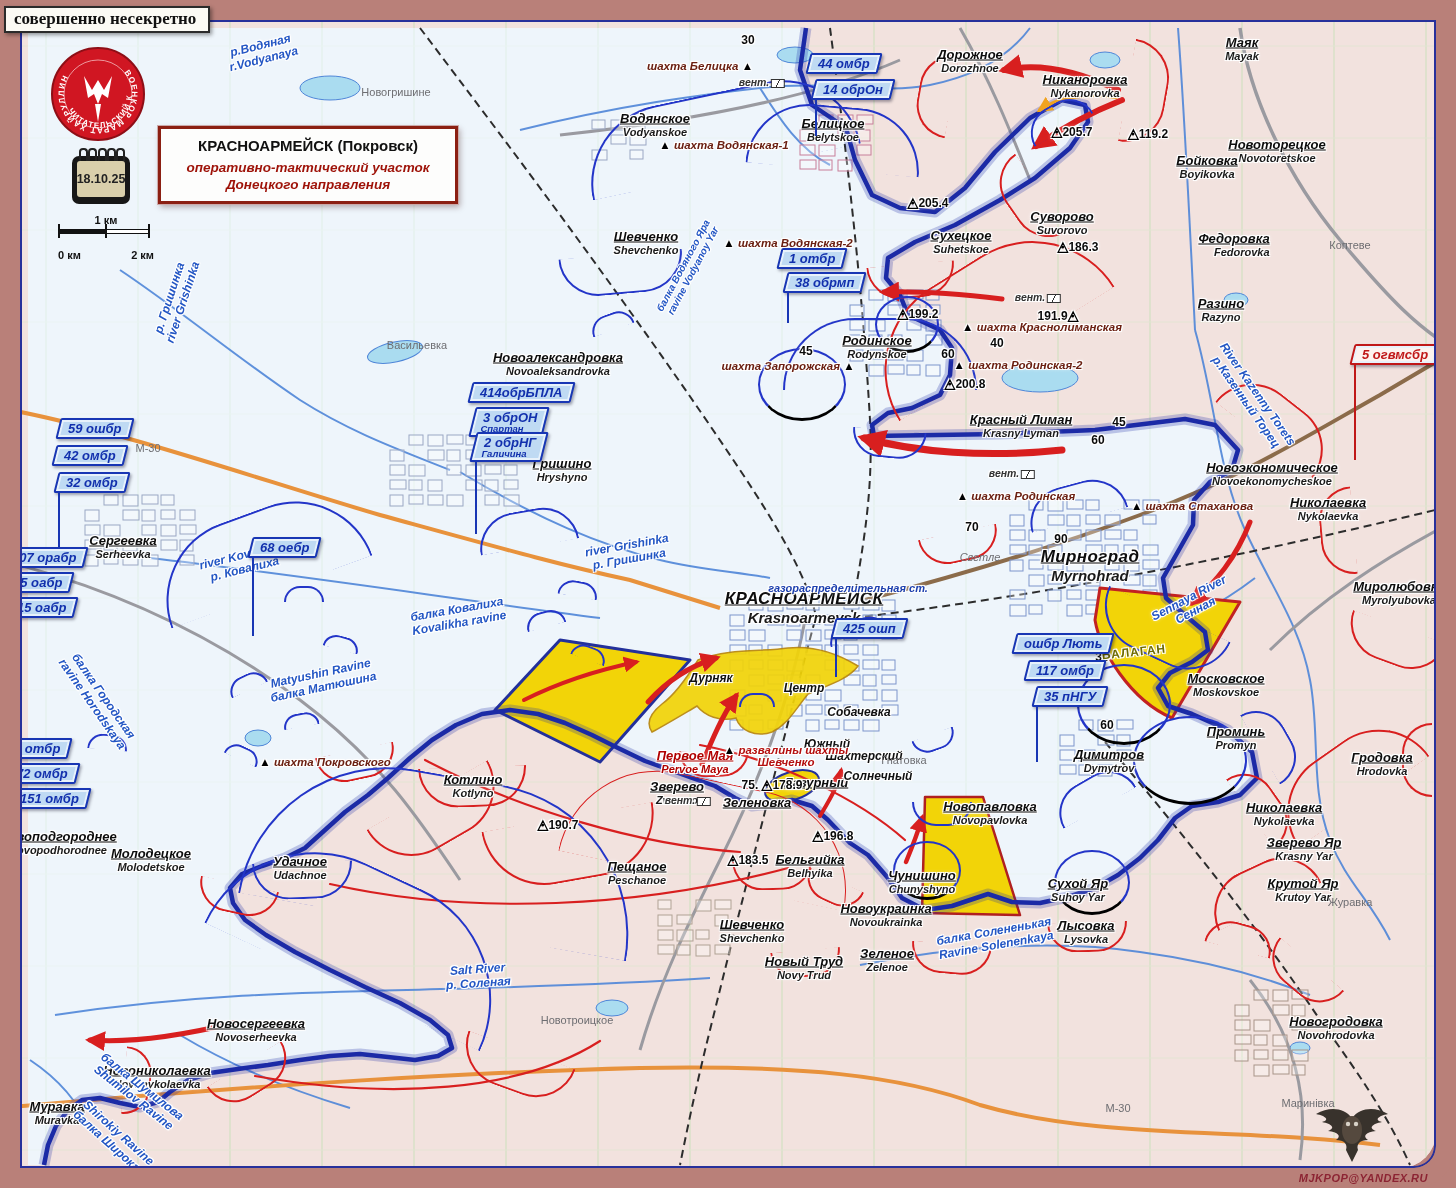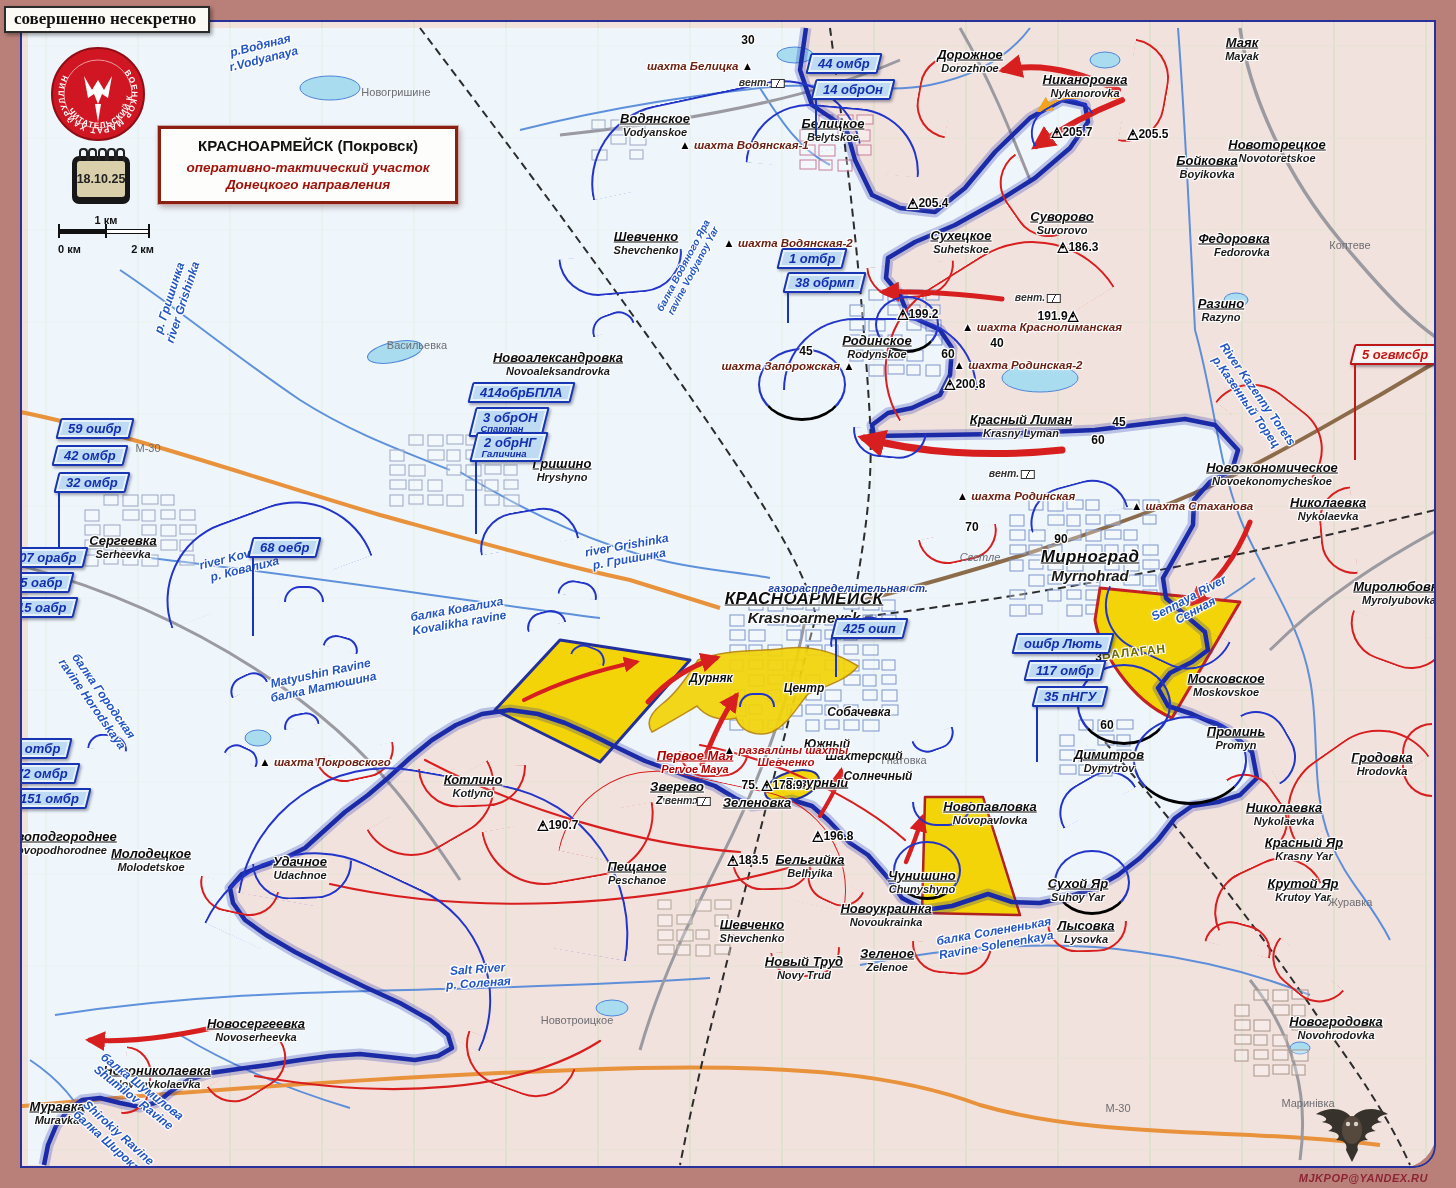--- a/index.html
+++ b/index.html
@@ -48,21 +48,21 @@
   #titlebox{position:absolute;left:158px;top:126px;width:282px;z-index:30;background:#fdfdfc;border:3px solid #8b1f12;outline:1px solid #caa;padding:8px 6px 9px;text-align:center;box-shadow:2px 3px 6px rgba(60,20,20,.35);}
   #titlebox .t1{font:bold 15px "Liberation Sans",sans-serif;color:#111;}
   #titlebox .t2{font:italic bold 13.5px "Liberation Sans",sans-serif;color:#9e1208;margin-top:6px;}
   #titlebox .t3{font:italic bold 13.5px "Liberation Sans",sans-serif;color:#9e1208;margin-top:2px;}
   #scalebar{position:absolute;left:58px;top:214px;z-index:30;width:96px;font:bold 11px "Liberation Sans",sans-serif;color:#111;}
   #scalebar .top{text-align:center;margin-bottom:1px;}
   #scalebar .bar{position:relative;height:8px;}
   #scalebar .bar .seg1{position:absolute;left:0;top:2px;width:48px;height:5px;background:#111;}
   #scalebar .bar .seg2{position:absolute;left:48px;top:2px;width:44px;height:5px;border:1.5px solid #111;background:#fff;box-sizing:border-box;}
   #scalebar .bar .tick{position:absolute;top:-3px;width:2px;height:14px;background:#111;}
-  #scalebar .bot{display:flex;justify-content:space-between;margin-top:8px;text-align:center;}
+  #scalebar .bot{display:flex;justify-content:space-between;margin-top:14px;text-align:center;}
   #watermark{position:absolute;right:28px;bottom:4px;z-index:45;font:italic bold 11px "Liberation Sans",sans-serif;color:#8c2433;letter-spacing:.5px;}
   #owl{position:absolute;right:58px;bottom:22px;z-index:44;}
 </style>
 </head>
 <body>
 
 <div id="map">
   <svg id="gfx" viewBox="0 0 1456 1188" xmlns="http://www.w3.org/2000/svg">
     <defs>
       <marker id="ar" viewBox="0 0 10 10" refX="7.5" refY="5" markerWidth="4" markerHeight="4" orient="auto">
@@ -440,21 +440,21 @@
       <div class="lbl town halo" style="left: 1328px; top: 508px;"><span class="ru">Николаевка</span><span class="en">Nykolaevka</span></div>
       <div class="lbl town halo" style="left: 1399px; top: 592px;"><span class="ru">Миролюбовка</span><span class="en">Myrolyubovka</span></div>
       <div class="lbl town halo" style="left: 558px; top: 363px;"><span class="ru">Новоалександровка</span><span class="en">Novoaleksandrovka</span></div>
       <div class="lbl town halo" style="left: 562px; top: 469px;"><span class="ru">Гришино</span><span class="en">Hryshyno</span></div>
       <div class="lbl town halo" style="left: 123px; top: 546px;"><span class="ru">Сергеевка</span><span class="en">Serheevka</span></div>
       <div class="lbl town halo" style="left: 1226px; top: 684px;"><span class="ru">Московское</span><span class="en">Moskovskoe</span></div>
       <div class="lbl town halo" style="left: 1109px; top: 760px;"><span class="ru">Димитров</span><span class="en">Dymytrov</span></div>
       <div class="lbl town halo" style="left: 1236px; top: 737px;"><span class="ru">Проминь</span><span class="en">Promyn</span></div>
       <div class="lbl town halo" style="left: 1382px; top: 763px;"><span class="ru">Гродовка</span><span class="en">Hrodovka</span></div>
       <div class="lbl town halo" style="left: 1284px; top: 813px;"><span class="ru">Николаевка</span><span class="en">Nykolaevka</span></div>
-      <div class="lbl town halo" style="left: 1304px; top: 848px;"><span class="ru">Красный Яр</span><span class="en">Krasny Yar</span></div>
+      <div class="lbl town halo" style="left: 1304px; top: 848px;"><span class="ru">Зверево Яр</span><span class="en">Krasny Yar</span></div>
       <div class="lbl town halo" style="left: 1303px; top: 889px;"><span class="ru">Крутой Яр</span><span class="en">Krutoy Yar</span></div>
       <div class="lbl town halo" style="left: 1078px; top: 889px;"><span class="ru">Сухой Яр</span><span class="en">Suhoy Yar</span></div>
       <div class="lbl town halo" style="left: 1086px; top: 931px;"><span class="ru">Лысовка</span><span class="en">Lysovka</span></div>
       <div class="lbl town halo" style="left: 473px; top: 785px;"><span class="ru">Котлино</span><span class="en">Kotlyno</span></div>
       <div class="lbl town halo" style="left: 677px; top: 792px;"><span class="ru">Зверево</span><span class="en">Zverevo</span></div>
       <div class="lbl town halo" style="left: 695px; top: 761px;"><span class="ru" style="color: rgb(176, 0, 0);">Первое Мая</span><span class="en" style="color: rgb(176, 0, 0);">Pervoe Maya</span></div>
       <div class="lbl town halo" style="left: 816px; top: 782px;"><span class="ru">Лазурный</span></div>
       <div class="lbl town halo" style="left: 757px; top: 802px;"><span class="ru">Зеленовка</span></div>
       <div class="lbl town halo" style="left: 990px; top: 812px;"><span class="ru">Новопавловка</span><span class="en">Novopavlovka</span></div>
       <div class="lbl town halo" style="left: 922px; top: 881px;"><span class="ru">Чунишино</span><span class="en">Chunyshyno</span></div>
@@ -471,33 +471,33 @@
       <div class="lbl town halo" style="left: 157px; top: 1076px;"><span class="ru">Новониколаевка</span><span class="en">Novonykolaevka</span></div>
       <div class="lbl town halo" style="left: 57px; top: 1112px;"><span class="ru">Муравка</span><span class="en">Muravka</span></div>
       <div class="lbl town halo" style="left: 1336px; top: 1027px;"><span class="ru">Новогродовка</span><span class="en">Novohrodovka</span></div>
       <div class="lbl district halo" style="left: 711px; top: 678px;">Дурняк</div>
       <div class="lbl district halo" style="left: 804px; top: 688px;">Центр</div>
       <div class="lbl district halo" style="left: 859px; top: 712px;">Собачевка</div>
       <div class="lbl district halo" style="left: 827px; top: 744px;">Южный</div>
       <div class="lbl district halo" style="left: 864px; top: 756px;">Шахтерский</div>
       <div class="lbl district halo" style="left: 878px; top: 776px;">Солнечный</div>
       <div class="lbl mine halo" style="left: 700px; top: 66px;"><span>шахта Белицка</span> <span class="tri">▲</span></div>
-      <div class="lbl mine halo" style="left: 744px; top: 145px;"><span class="tri">▲</span> <span>шахта Водянская-1</span></div>
+      <div class="lbl mine halo" style="left: 724px; top: 145px;"><span class="tri">▲</span> <span>шахта Водянская-1</span></div>
       <div class="lbl mine halo" style="left: 788px; top: 243px;"><span class="tri">▲</span> <span>шахта Водянская-2</span></div>
       <div class="lbl mine halo" style="left: 788px; top: 366px;"><span>шахта Запорожская</span> <span class="tri">▲</span></div>
       <div class="lbl mine halo" style="left: 1042px; top: 327px;"><span class="tri">▲</span> <span>шахта Краснолиманская</span></div>
       <div class="lbl mine halo" style="left: 1018px; top: 365px;"><span class="tri">▲</span> <span>шахта Родинская-2</span></div>
       <div class="lbl mine halo" style="left: 1016px; top: 496px;"><span class="tri">▲</span> <span>шахта Родинская</span></div>
       <div class="lbl mine halo" style="left: 1192px; top: 506px;"><span class="tri">▲</span> <span>шахта Стаханова</span></div>
       <div class="lbl mine halo" style="left: 325px; top: 762px;"><span class="tri">▲</span> <span>шахта Покровского</span></div>
       <div class="lbl mine halo red" style="left: 786px; top: 756px;"><span class="tri">▲</span> <span>развалины шахты<br>Шевченко</span></div>
       <div class="lbl bluelbl halo" style="left: 848px; top: 588px;">газораспределительная ст.</div>
       <div class="lbl hgt halo" style="left: 1072px; top: 131px;"><span class="tri">△<i></i></span><span>205.7</span></div>
       <div class="lbl hgt halo" style="left: 928px; top: 202px;"><span class="tri">△<i></i></span><span>205.4</span></div>
-      <div class="lbl hgt halo" style="left: 1148px; top: 133px;"><span class="tri">△<i></i></span><span>205.5</span></div>
+      <div class="lbl hgt halo" style="left: 1148px; top: 133px;"><span class="tri">△<i></i></span><span>119.2</span></div>
       <div class="lbl hgt halo" style="left: 1078px; top: 246px;"><span class="tri">△<i></i></span><span>186.3</span></div>
       <div class="lbl hgt halo" style="left: 1058px; top: 315px;"><span>191.9</span><span class="tri">△<i></i></span></div>
       <div class="lbl hgt halo" style="left: 918px; top: 313px;"><span class="tri">△<i></i></span><span>199.2</span></div>
       <div class="lbl hgt halo" style="left: 965px; top: 383px;"><span class="tri">△<i></i></span><span>200.8</span></div>
       <div class="lbl hgt halo" style="left: 772px; top: 784px;"><span>75. </span><span class="tri">△<i></i></span><span>178.9</span></div>
       <div class="lbl hgt halo" style="left: 558px; top: 824px;"><span class="tri">△<i></i></span><span>190.7</span></div>
       <div class="lbl hgt halo" style="left: 748px; top: 859px;"><span class="tri">△<i></i></span><span>183.5</span></div>
       <div class="lbl hgt halo" style="left: 833px; top: 835px;"><span class="tri">△<i></i></span><span>196.8</span></div>
       <div class="lbl num halo" style="left: 748px; top: 40px;">30</div>
       <div class="lbl num halo" style="left: 997px; top: 343px;">40</div>

